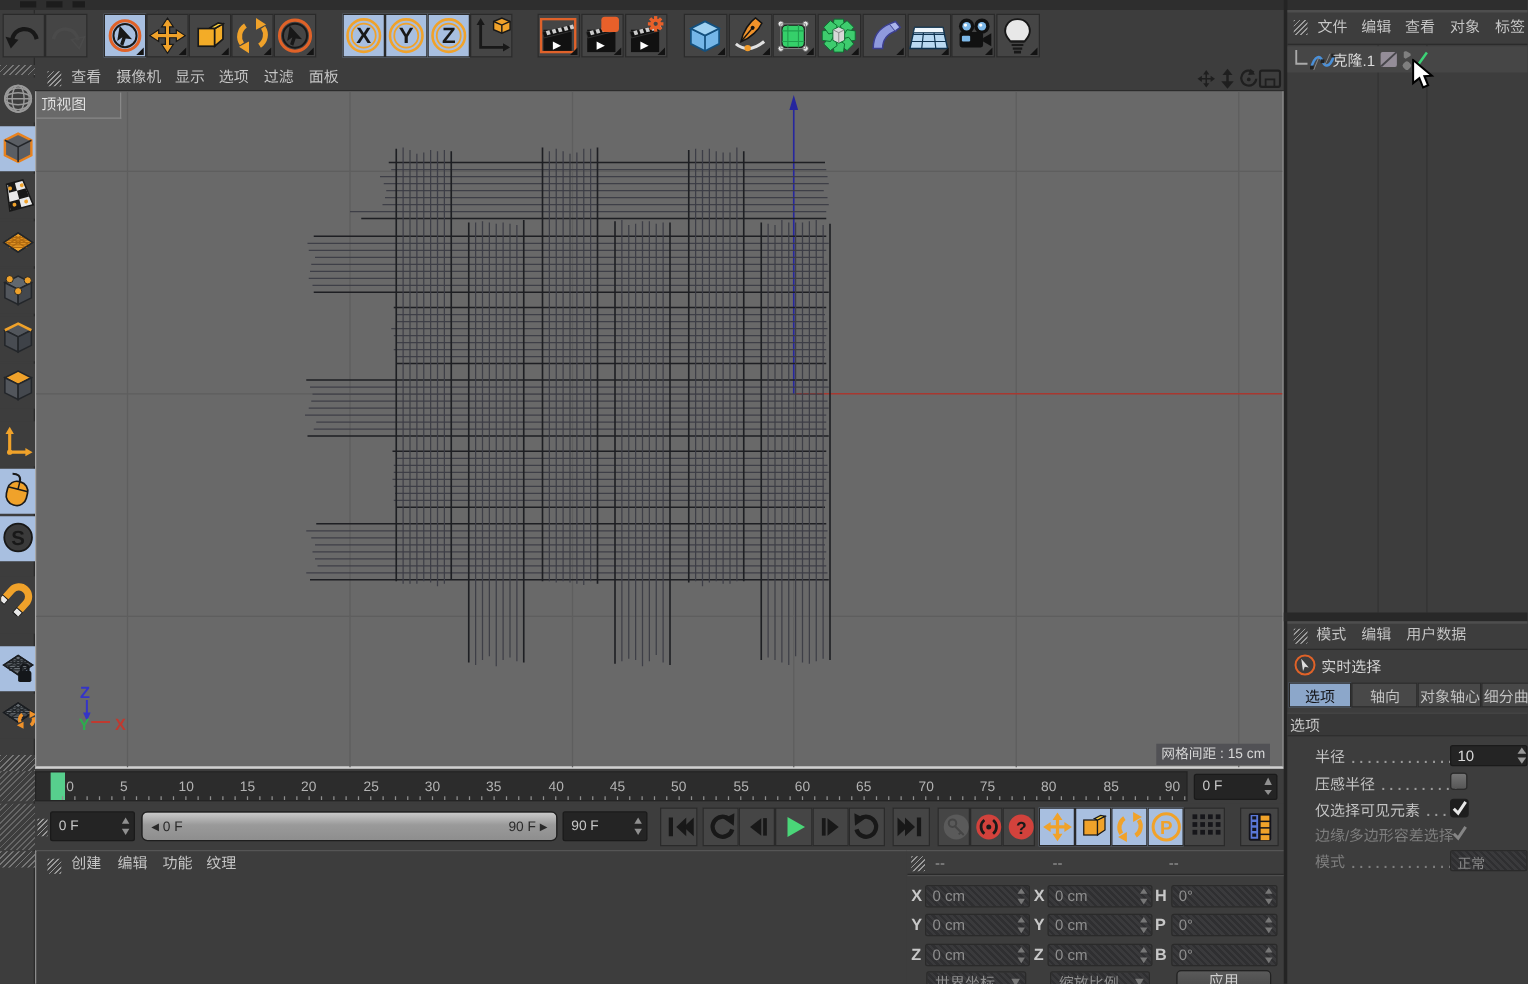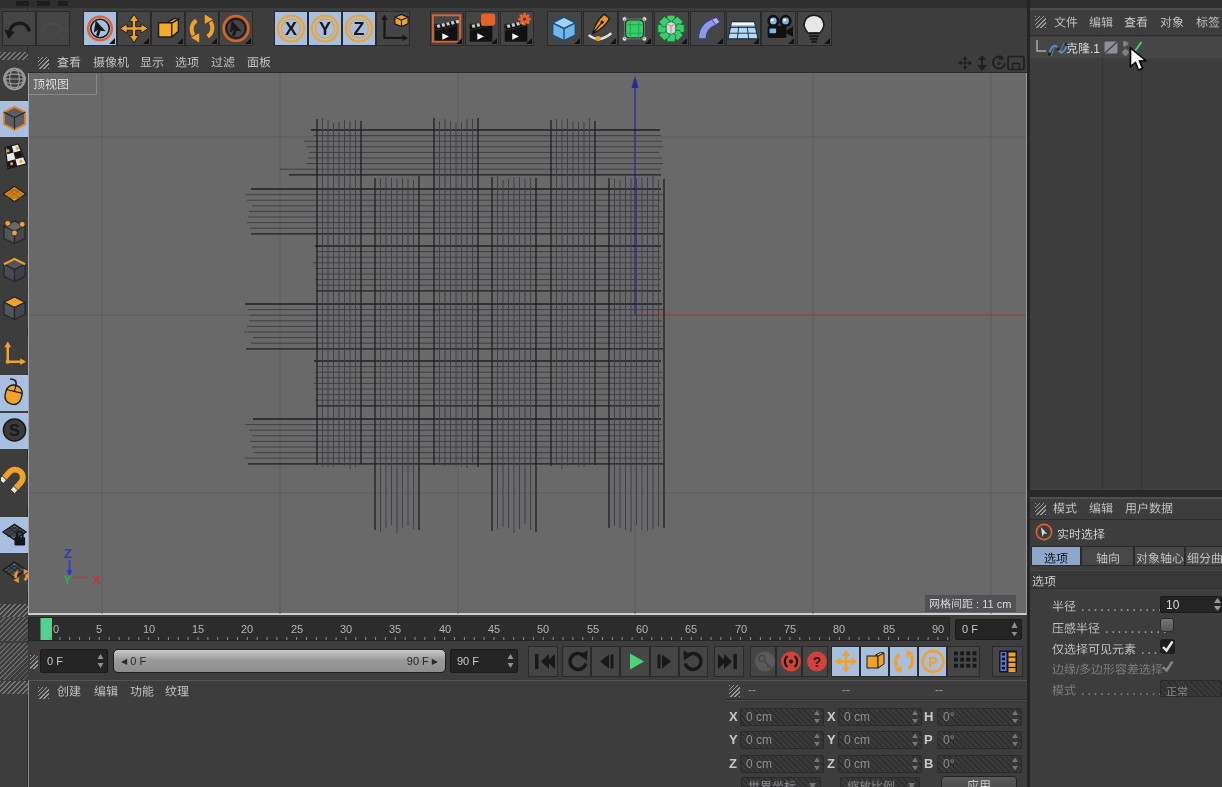--- a/index.html
+++ b/index.html
@@ -692,21 +692,21 @@
       <use href="#z9876" transform="translate(0.0,10.6) scale(0.0120,0.0120)"></use>
       <use href="#z89C6" transform="translate(12.0,10.6) scale(0.0120,0.0120)"></use>
       <use href="#z56FE" transform="translate(24.0,10.6) scale(0.0120,0.0120)"></use>
     </svg></div>
 <div class="abs" style="left:925px;top:595px;width:91px;height:17px;background:#515155"></div>
 <div class="abs" style="left:929px;top:597px;color:#d8d8d8;font-size:11px;white-space:nowrap"><svg width="44" height="12" style="vertical-align:middle;" fill="#d8d8d8">
       <use href="#z7F51" transform="translate(0.0,9.7) scale(0.0110,0.0110)"></use>
       <use href="#z683C" transform="translate(11.0,9.7) scale(0.0110,0.0110)"></use>
       <use href="#z95F4" transform="translate(22.0,9.7) scale(0.0110,0.0110)"></use>
       <use href="#z8DDD" transform="translate(33.0,9.7) scale(0.0110,0.0110)"></use>
-    </svg><span style="vertical-align:middle;font-size:11px"> : 11 cm</span></div>
+    </svg><span style="vertical-align:middle;font-size:11px"> : 15 cm</span></div>
 <div class="abs" style="left:28px;top:617px;width:922px;height:24px;background:#2c2c2c;border:1px solid #242424"></div>
 <div style="position:absolute;left:0;top:617px;width:28px;height:24px;background:repeating-linear-gradient(135deg,#666 0 1px,#3d3d3d 1px 3.5px)"></div>
 <svg class="abs" style="left:28px;top:617px" width="922" height="24" viewBox="0 0 922 24">
     <rect x="12.5" y="1" width="11.5" height="22" fill="#57cf8d"></rect>
     <text x="25" y="16" font-family="Liberation Sans" font-size="11" fill="#b4b4b4" text-anchor="start">0</text>
     <text x="71" y="16" font-family="Liberation Sans" font-size="11" fill="#b4b4b4" text-anchor="middle">5</text>
     <text x="121" y="16" font-family="Liberation Sans" font-size="11" fill="#b4b4b4" text-anchor="middle">10</text>
     <text x="170" y="16" font-family="Liberation Sans" font-size="11" fill="#b4b4b4" text-anchor="middle">15</text>
     <text x="219" y="16" font-family="Liberation Sans" font-size="11" fill="#b4b4b4" text-anchor="middle">20</text>
     <text x="269" y="16" font-family="Liberation Sans" font-size="11" fill="#b4b4b4" text-anchor="middle">25</text>

